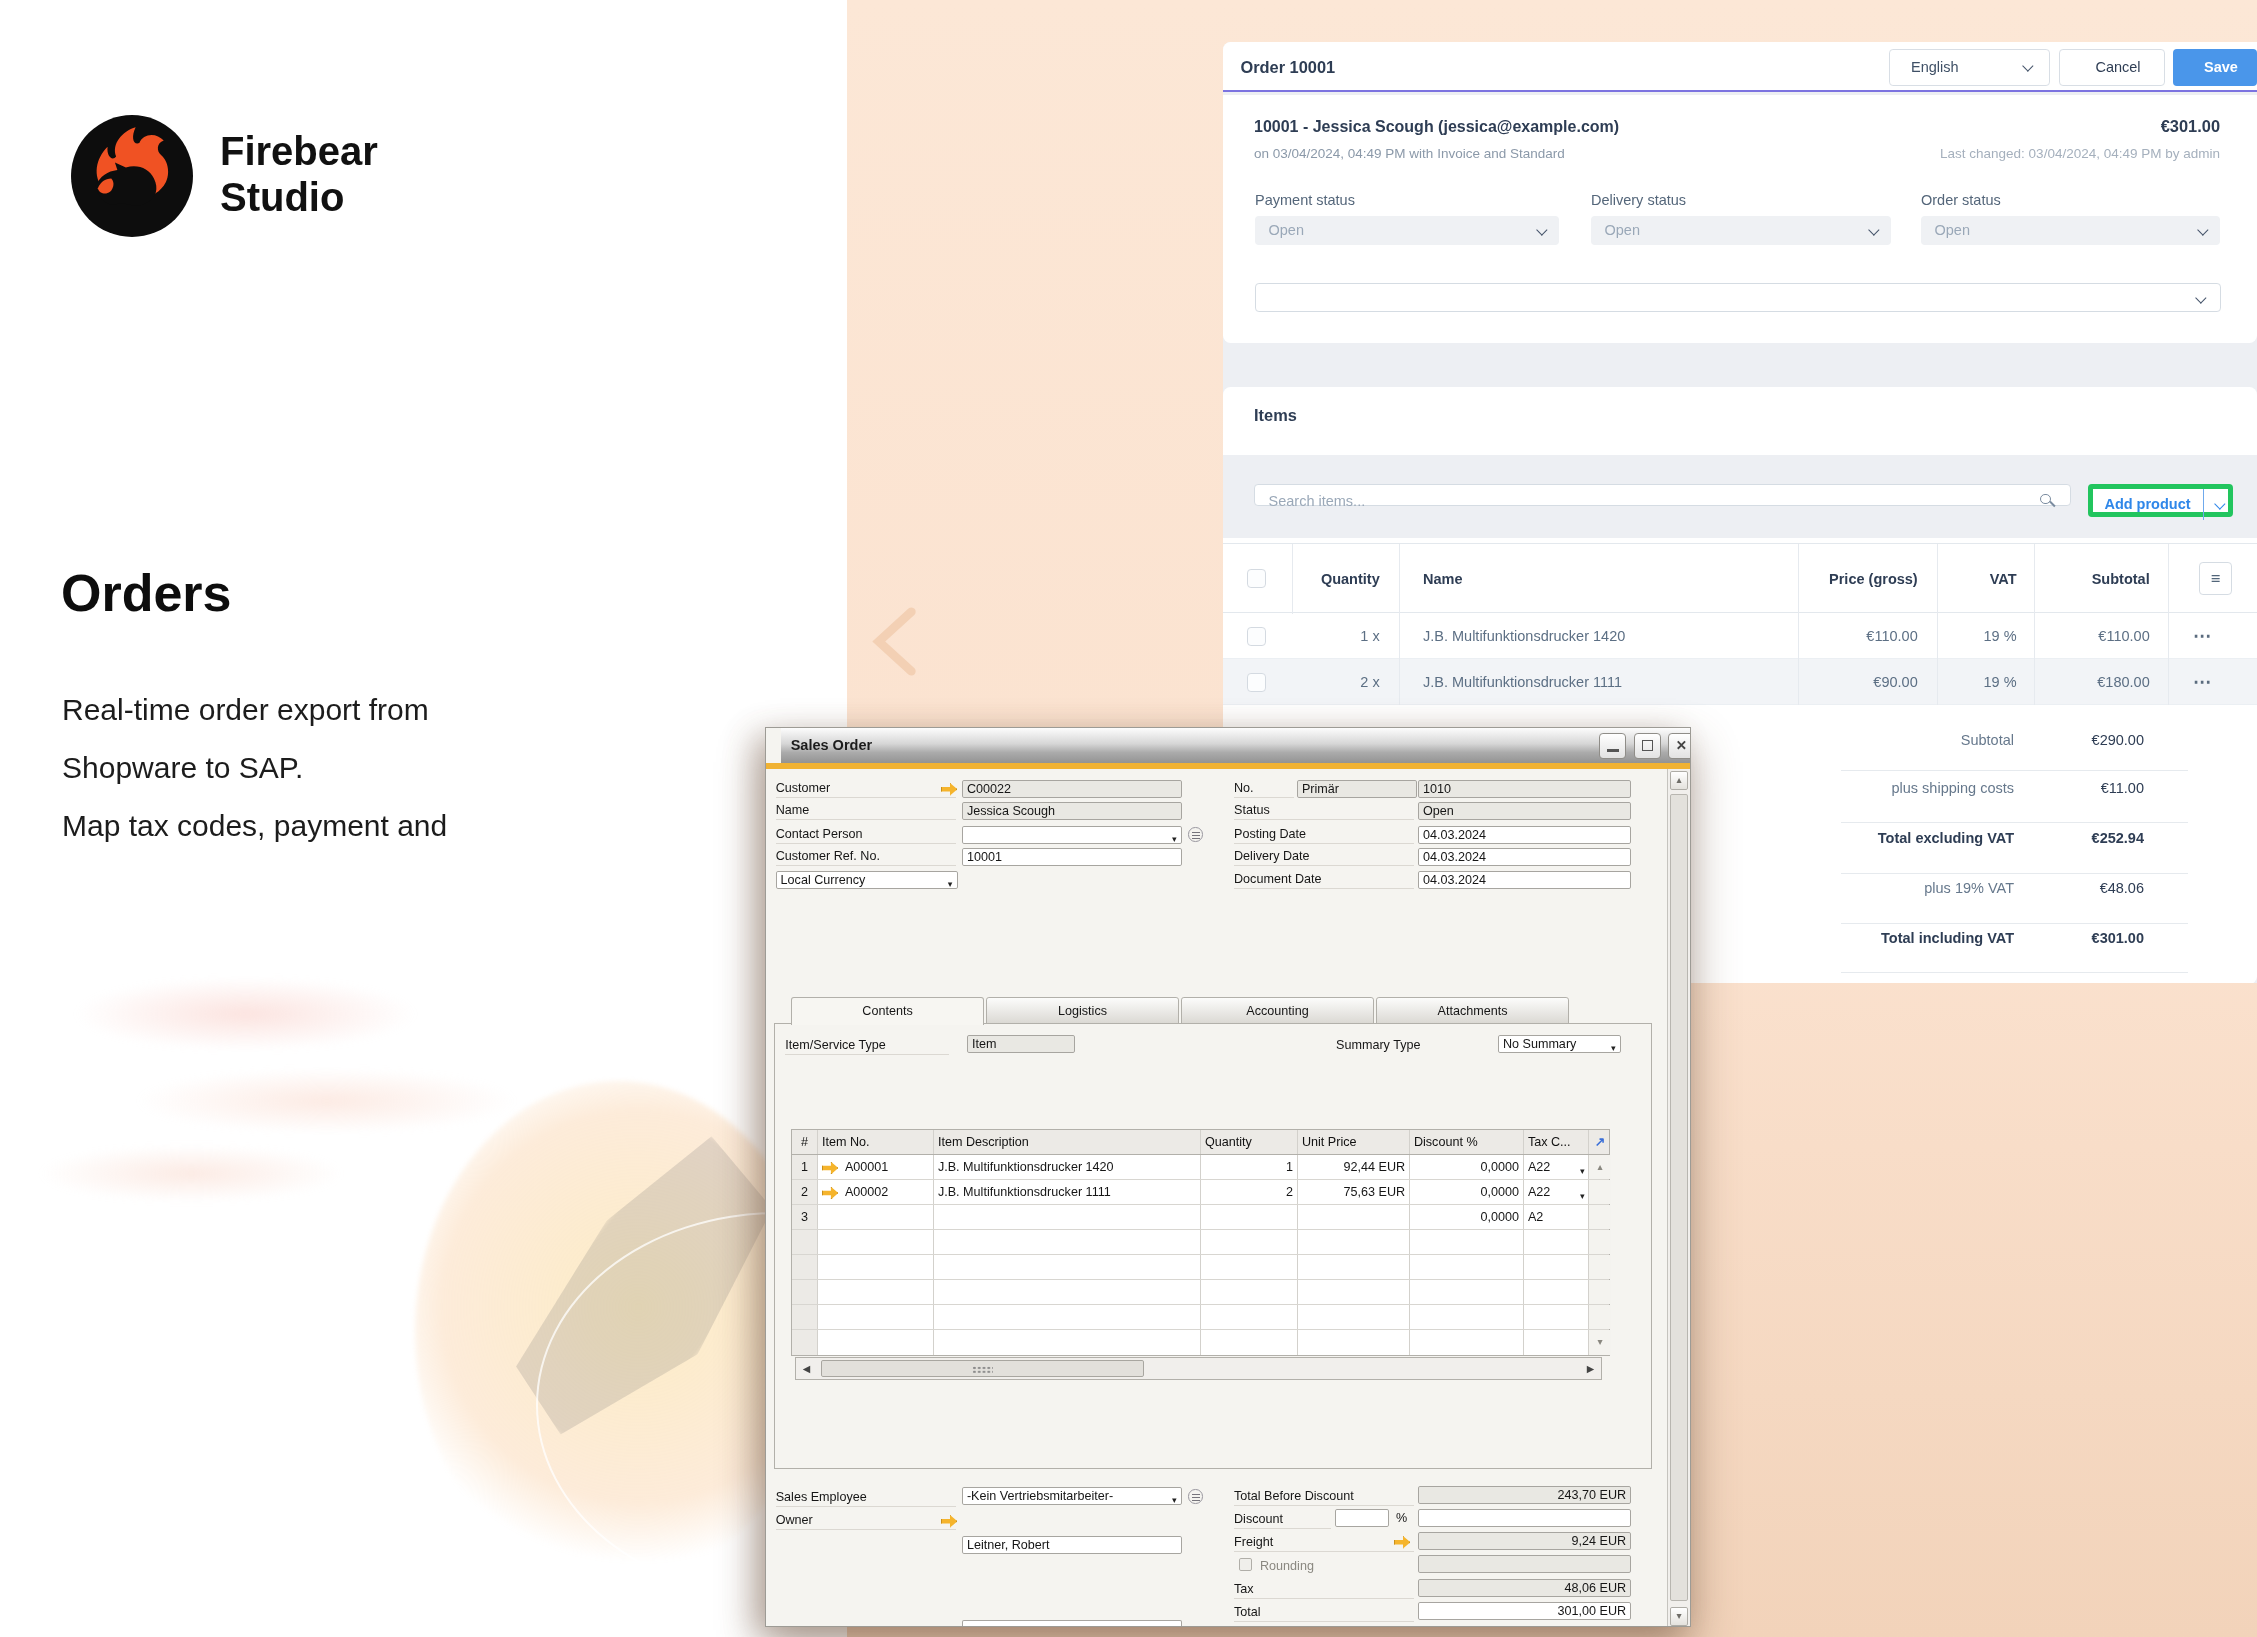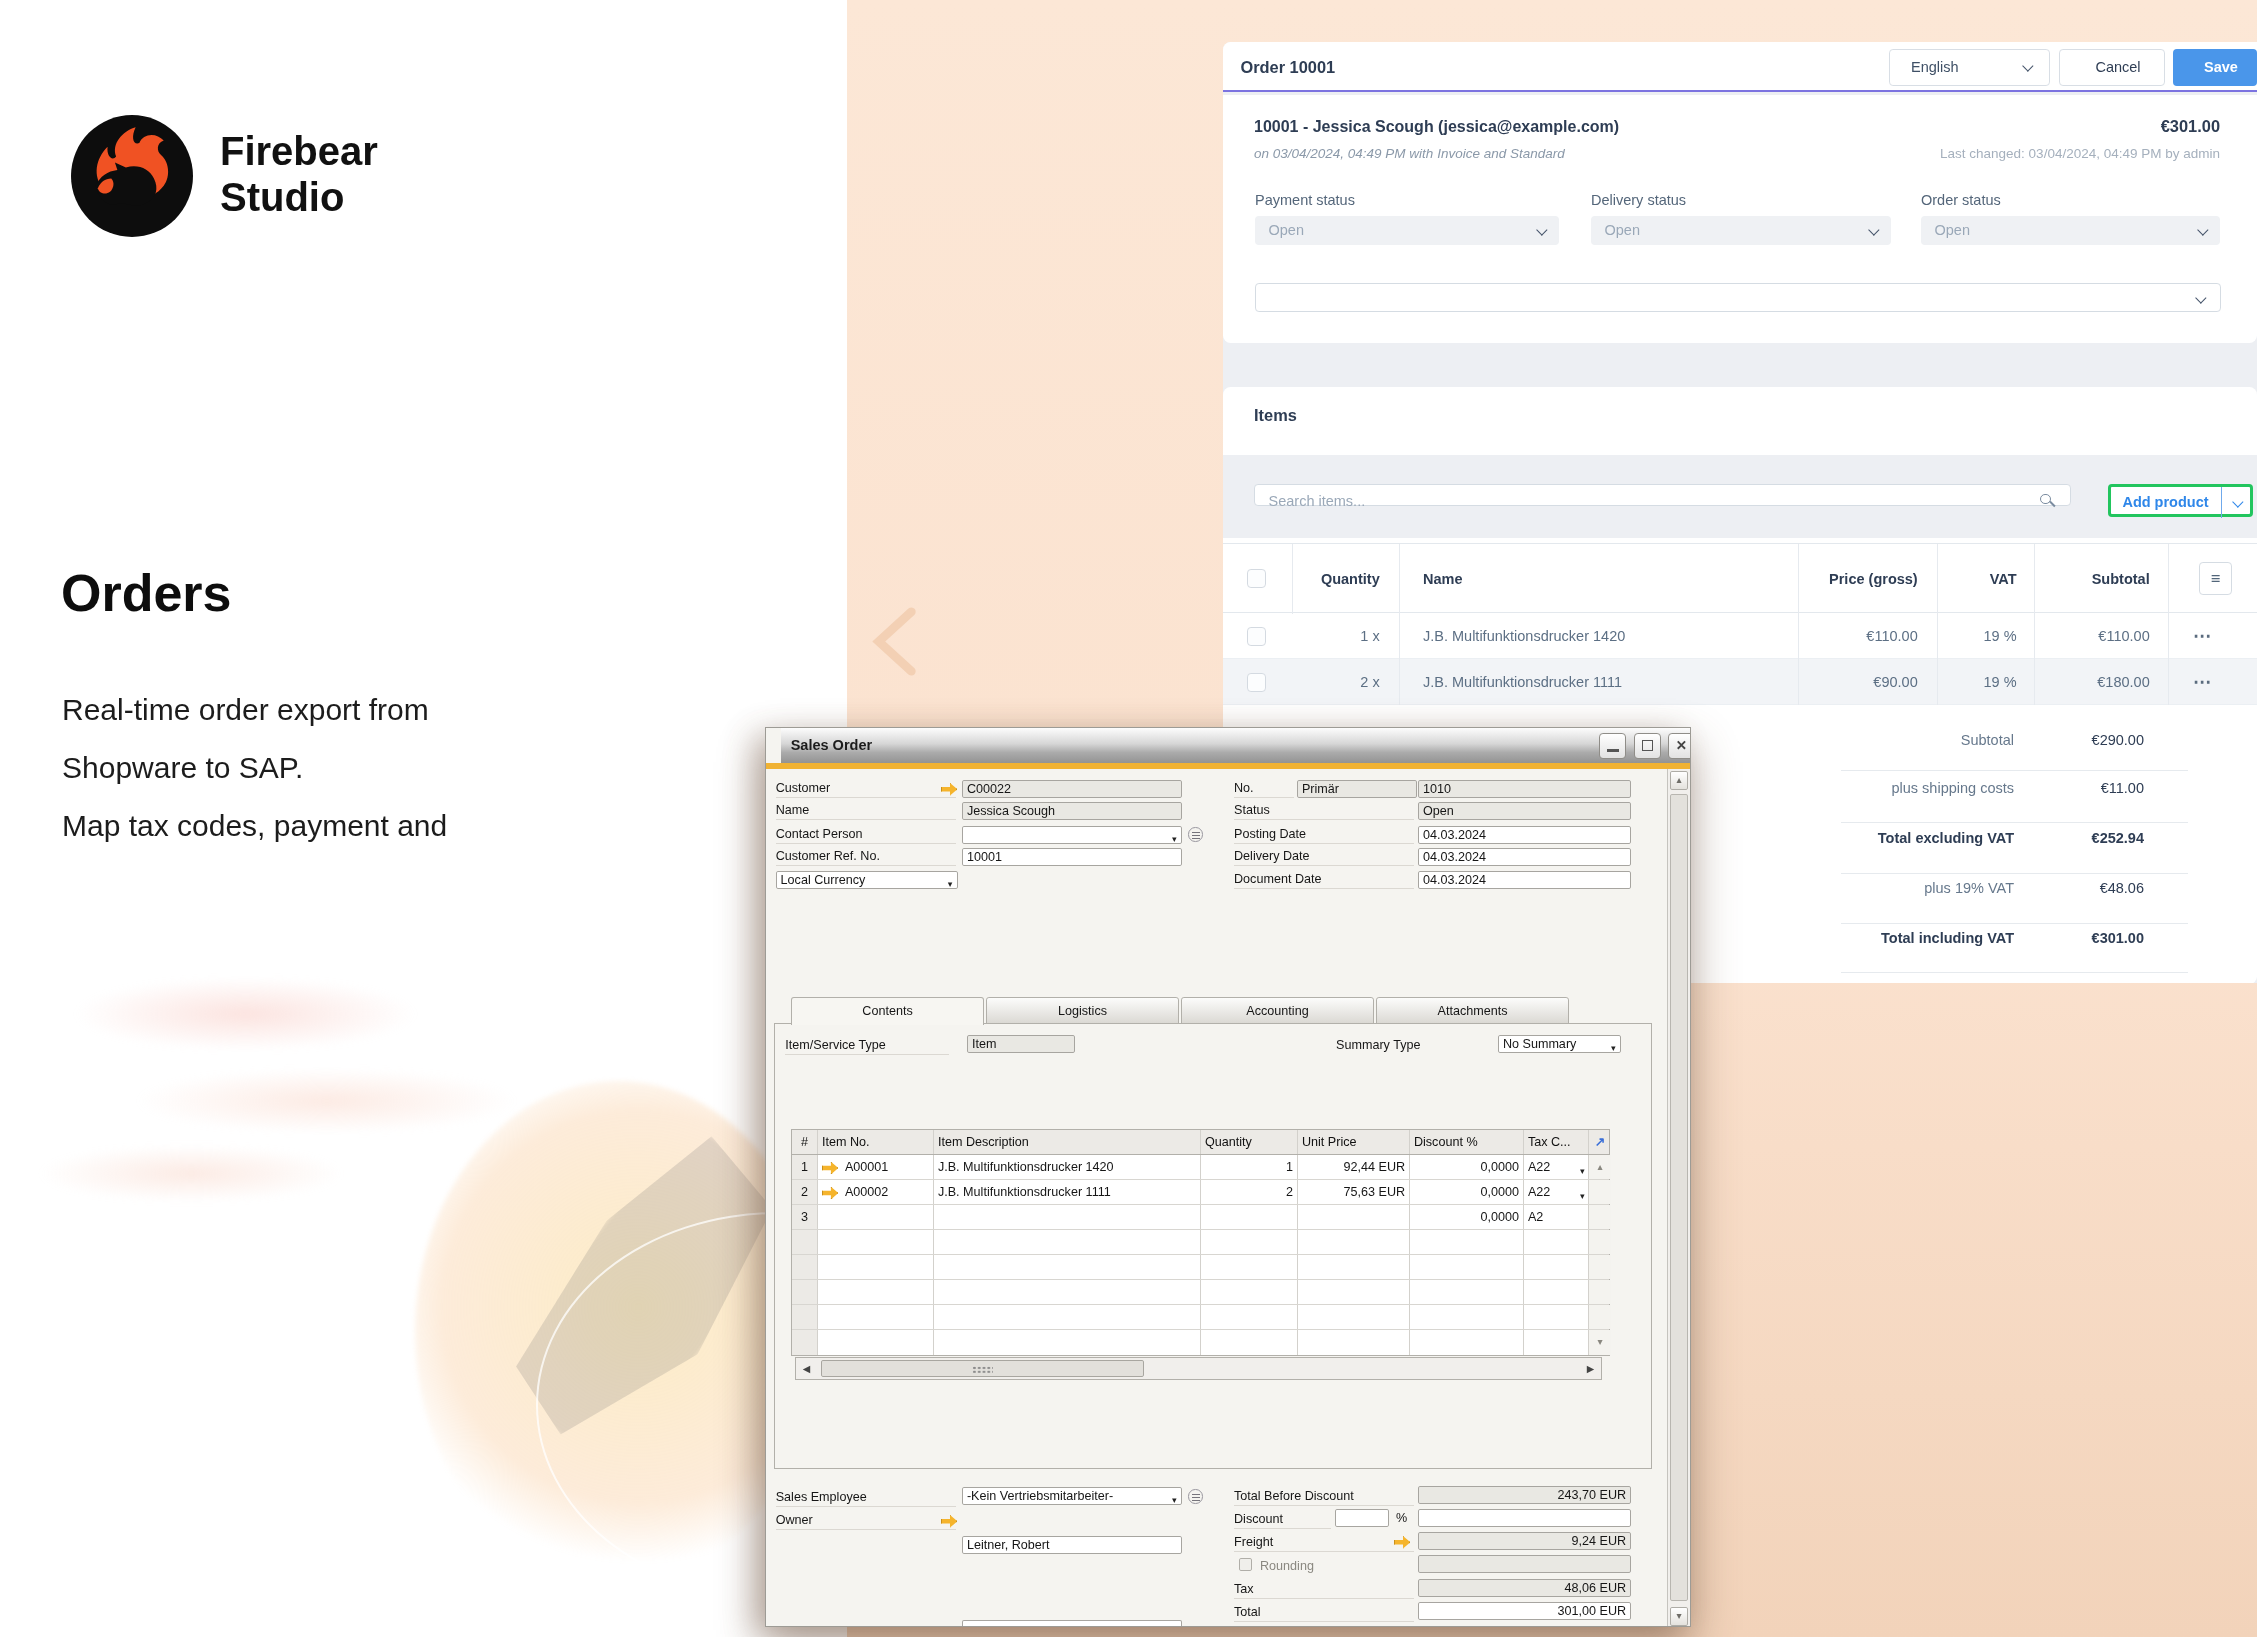--- a/index.html
+++ b/index.html
@@ -37,37 +37,37 @@
       border-radius:7.7px 0 0 7.7px;overflow:hidden;font-family:"Liberation Sans",sans-serif;}
   .sw-header{position:absolute;left:0;top:0;width:100%;height:50px;background:#fff;border-bottom:2.9px solid #7c73e0;}
   .sw-title{position:absolute;left:17.4px;top:0;line-height:50px;font-size:16.4px;font-weight:700;color:#2e3d54;}
   .btn{position:absolute;top:6.8px;height:37px;border-radius:3.9px;font-size:14.5px;padding-left:12px;}
   .btn-outline{background:#fff;border:1px solid #d8dee5;color:#2e3d54;}
   .btn-save{background:#4a96ea;color:#fff;font-weight:700;border:none;}
   .chev{display:inline-block;width:7.7px;height:7.7px;border-right:1.9px solid #44536a;border-bottom:1.9px solid #44536a;transform:rotate(45deg);}
   .sw-info{position:absolute;left:0;top:53px;width:100%;height:248px;background:#fff;border-radius:0 0 7.7px 7.7px;}
   .sw-name{position:absolute;left:31px;top:23px;font-size:16px;font-weight:700;color:#2e3d54;}
   .sw-amount{position:absolute;right:37px;top:22px;font-size:16.4px;font-weight:700;color:#2e3d54;}
-  .sw-sub{position:absolute;left:31px;top:51px;font-size:13.5px;color:#8b99a9;font-style:italic;}
+  .sw-sub{position:absolute;left:31px;top:51px;font-size:13.5px;color:#8b99a9;}
   .sw-last{position:absolute;right:37px;top:51px;font-size:13.5px;color:#a5b0bd;}
   .sw-statlabel{position:absolute;top:97px;font-size:14.5px;color:#54667a;}
   .sw-select{position:absolute;top:121px;height:29px;background:#eff1f4;border-radius:3.9px;
              font-size:14.5px;color:#9aa8b8;line-height:29px;padding-left:13.5px;}
   .sw-select .chev{position:absolute;right:13.5px;top:9.7px;}
   .sw-tags{position:absolute;left:32px;top:188px;width:966px;height:29px;background:#fff;border:1px solid #d5dce3;border-radius:3.9px;}
   .sw-card{position:absolute;left:0;top:345px;width:100%;height:597px;background:#fff;border-radius:7.7px;}
   .sw-items-h{position:absolute;left:31px;top:19.3px;font-size:16.4px;font-weight:700;color:#2e3d54;}
   .sw-toolbar{position:absolute;left:0;top:68px;width:100%;height:83px;background:#edeff3;}
   .sw-search{position:absolute;left:31px;top:29px;width:817px;height:22px;background:#fff;border:1px solid #d5dce3;border-radius:3.9px;}
   .sw-search input{position:absolute;left:0;top:0;width:772px;height:31px;border:none;outline:none;background:transparent;
                    font-family:"Liberation Sans",sans-serif;font-size:14.5px;color:#3f5066;padding-left:13.5px;}
   .sw-search input::placeholder{color:#9aa8b8;}
   .mag{position:absolute;right:19.3px;top:8.7px;width:10.6px;height:10.6px;border:1.9px solid #7b8ca0;border-radius:50%;}
   .mag::after{content:'';position:absolute;width:6.8px;height:1.9px;background:#7b8ca0;transform:rotate(45deg);right:-5.8px;bottom:-1.9px;}
-  .sw-addp{position:absolute;left:865px;top:29px;width:145px;height:33px;background:#fff;border:3px solid #22c55e;border-radius:3.9px;margin-left:20px;}
+  .sw-addp{position:absolute;left:865px;top:29px;width:145px;height:33px;background:#fff;border:5px solid #22c55e;border-radius:3.9px;}
   .sw-addp-label{position:absolute;left:0;top:0;width:109px;text-align:center;line-height:31px;font-size:14.5px;font-weight:700;color:#2f87e9;}
   .sw-addp-split{position:absolute;left:110px;top:0;width:33px;height:31px;border-left:1px solid #6fa9ec;}
   .sw-addp-split .chev{position:absolute;left:11.6px;top:10.6px;border-color:#2f87e9;}
   .sw-th{position:absolute;top:156px;height:70px;border-top:1px solid #e3e8ed;border-bottom:1px solid #e3e8ed;}
   .colline{border-right:1px solid #e6eaef;}
   .hcell{position:absolute;top:0;height:70px;font-size:14.5px;font-weight:700;color:#2e3d54;line-height:70px;}
   .sw-row{position:absolute;height:46px;border-bottom:1px solid #ebeff3;font-size:14.5px;color:#5c6f84;}
   .cell{position:absolute;top:0;height:46px;line-height:46px;}
   .cb{position:absolute;width:19.3px;height:19.3px;background:#fcfdfe;border:1px solid #d4dae1;border-radius:3.9px;}
   .menu-btn{position:absolute;width:33px;height:33px;border:1px solid #d5dce3;border-radius:3.9px;

